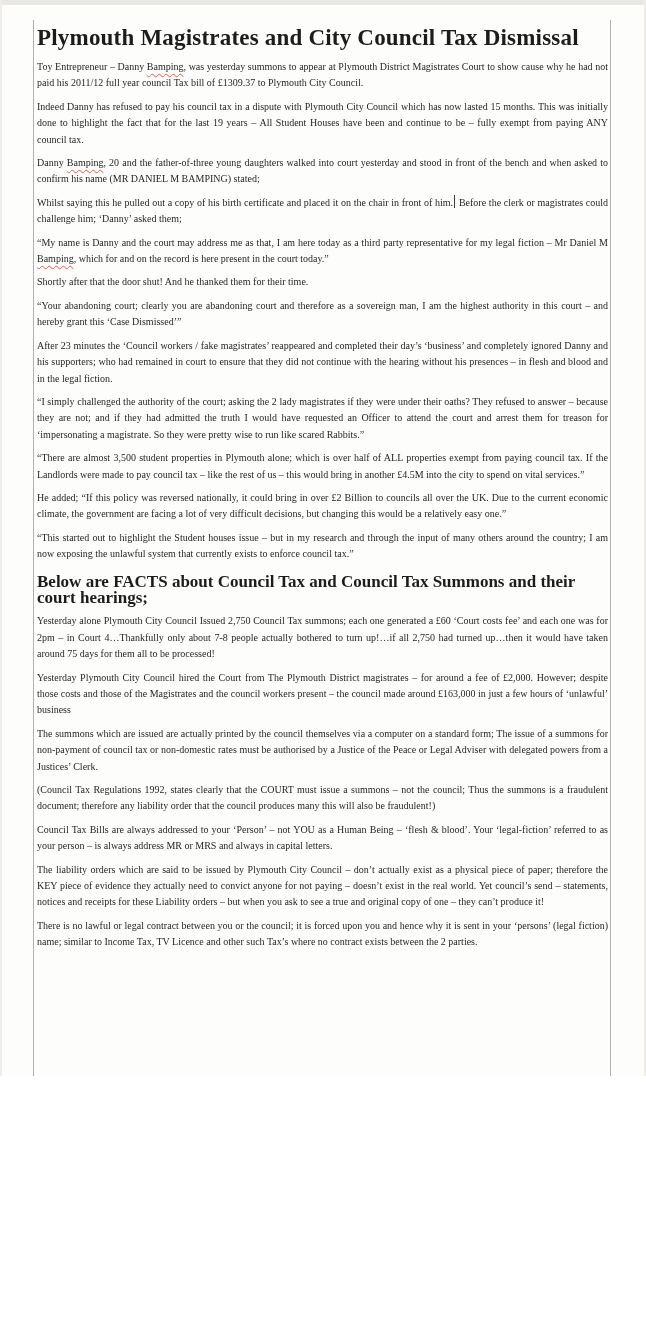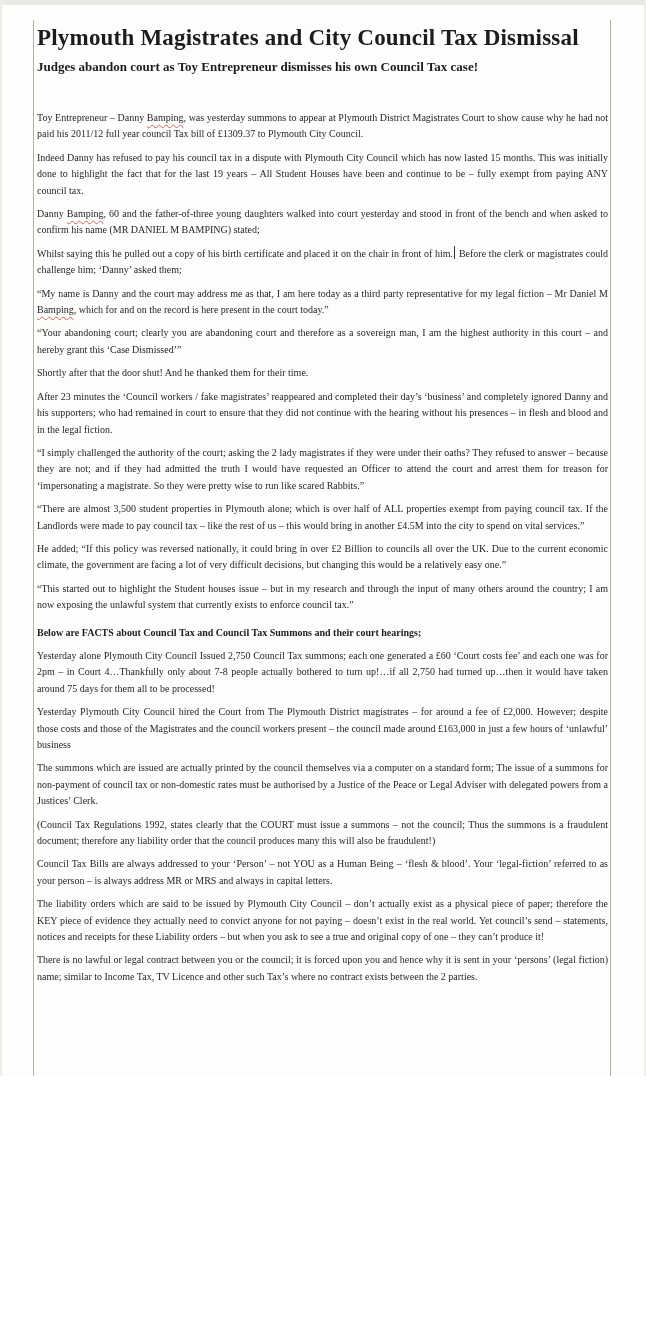--- a/index.html
+++ b/index.html
@@ -55,21 +55,21 @@
     margin: 0 0 36px 0;
     line-height: 15px;
   }
   .para {
     font-size: 10px;
     line-height: 16.4px;
     text-align: justify;
     margin: 0 0 7px 0;
   }
   .facts-heading {
-    font-size: 10px;
+    font-size: 17px;
     font-weight: bold;
     color: #1c1c1c;
     margin: 11px 0 7px 0;
     line-height: 16.4px;
   }
   .misspell {
     text-decoration: underline;
     text-decoration-style: wavy;
     text-decoration-color: #dd5f5f;
     text-decoration-thickness: 1px;
@@ -91,34 +91,33 @@
 <div class="canvas">
   <div class="edge-top"></div>
   <div class="edge-left"></div>
   <div class="edge-right"></div>
   <div class="boundary-v boundary-left"></div>
   <div class="boundary-v boundary-right"></div>
   <div class="edge-bottom"></div>
 
   <div class="content">
     <h1 class="doc-title">Plymouth Magistrates and City Council Tax Dismissal</h1>
-    <h2 class="doc-subtitle">Judges abandon court as Toy Entrepreneur dismisses his own Council Tax case!</h2>
 
     <p class="para"><span>Toy Entrepreneur – Danny </span><span class="misspell">Bamping</span><span>, was yesterday summons to appear at Plymouth District Magistrates Court to show cause why he had not paid his 2011/12 full year council Tax bill of £1309.37 to Plymouth City Council.</span></p>
 
     <p class="para"><span>Indeed Danny has refused to pay his council tax in a dispute with Plymouth City Council which has now lasted 15 months. This was initially done to highlight the fact that for the last 19 years – All Student Houses have been and continue to be – fully exempt from paying ANY council tax.</span></p>
 
-    <p class="para"><span>Danny </span><span class="misspell">Bamping</span><span>, 60 and the father-of-three young daughters walked into court yesterday and stood in front of the bench and when asked to confirm his name (MR DANIEL M BAMPING) stated;</span></p>
+    <p class="para"><span>Danny </span><span class="misspell">Bamping</span><span>, 20 and the father-of-three young daughters walked into court yesterday and stood in front of the bench and when asked to confirm his name (MR DANIEL M BAMPING) stated;</span></p>
 
     <p class="para"><span>Whilst saying this he pulled out a copy of his birth certificate and placed it on the chair in front of him.</span><span class="caret"></span><span> Before the clerk or magistrates could challenge him; ‘Danny’ asked them;</span></p>
 
     <p class="para"><span>“My name is Danny and the court may address me as that, I am here today as a third party representative for my legal fiction – Mr Daniel M </span><span class="misspell">Bamping</span><span>, which for and on the record is here present in the court today.”</span></p>
 
+    <p class="para"><span>Shortly after that the door shut! And he thanked them for their time.</span></p>
     <p class="para"><span>“Your abandoning court; clearly you are abandoning court and therefore as a sovereign man, I am the highest authority in this court – and hereby grant this ‘Case Dismissed’”</span></p>
-    <p class="para"><span>Shortly after that the door shut! And he thanked them for their time.</span></p>
     <p class="para"><span>After 23 minutes the ‘Council workers / fake magistrates’ reappeared and completed their day’s ‘business’ and completely ignored Danny and his supporters; who had remained in court to ensure that they did not continue with the hearing without his presences – in flesh and blood and in the legal fiction.</span></p>
     <p class="para"><span>“I simply challenged the authority of the court; asking the 2 lady magistrates if they were under their oaths? They refused to answer – because they are not; and if they had admitted the truth I would have requested an Officer to attend the court and arrest them for treason for ‘impersonating a magistrate. So they were pretty wise to run like scared Rabbits.”</span></p>
     <p class="para"><span>“There are almost 3,500 student properties in Plymouth alone; which is over half of ALL properties exempt from paying council tax. If the Landlords were made to pay council tax – like the rest of us – this would bring in another £4.5M into the city to spend on vital services.”</span></p>
     <p class="para"><span>He added; “If this policy was reversed nationally, it could bring in over £2 Billion to councils all over the UK. Due to the current economic climate, the government are facing a lot of very difficult decisions, but changing this would be a relatively easy one.”</span></p>
     <p class="para"><span>“This started out to highlight the Student houses issue – but in my research and through the input of many others around the country; I am now exposing the unlawful system that currently exists to enforce council tax.”</span></p>
 
     <p class="facts-heading">Below are FACTS about Council Tax and Council Tax Summons and their court hearings;</p>
 
     <p class="para"><span>Yesterday alone Plymouth City Council Issued 2,750 Council Tax summons; each one generated a £60 ‘Court costs fee’ and each one was for 2pm – in Court 4…Thankfully only about 7-8 people actually bothered to turn up!…if all 2,750 had turned up…then it would have taken around 75 days for them all to be processed!</span></p>
     <p class="para"><span>Yesterday Plymouth City Council hired the Court from The Plymouth District magistrates – for around a fee of £2,000. However; despite those costs and those of the Magistrates and the council workers present – the council made around £163,000 in just a few hours of ‘unlawful’ business</span></p>

